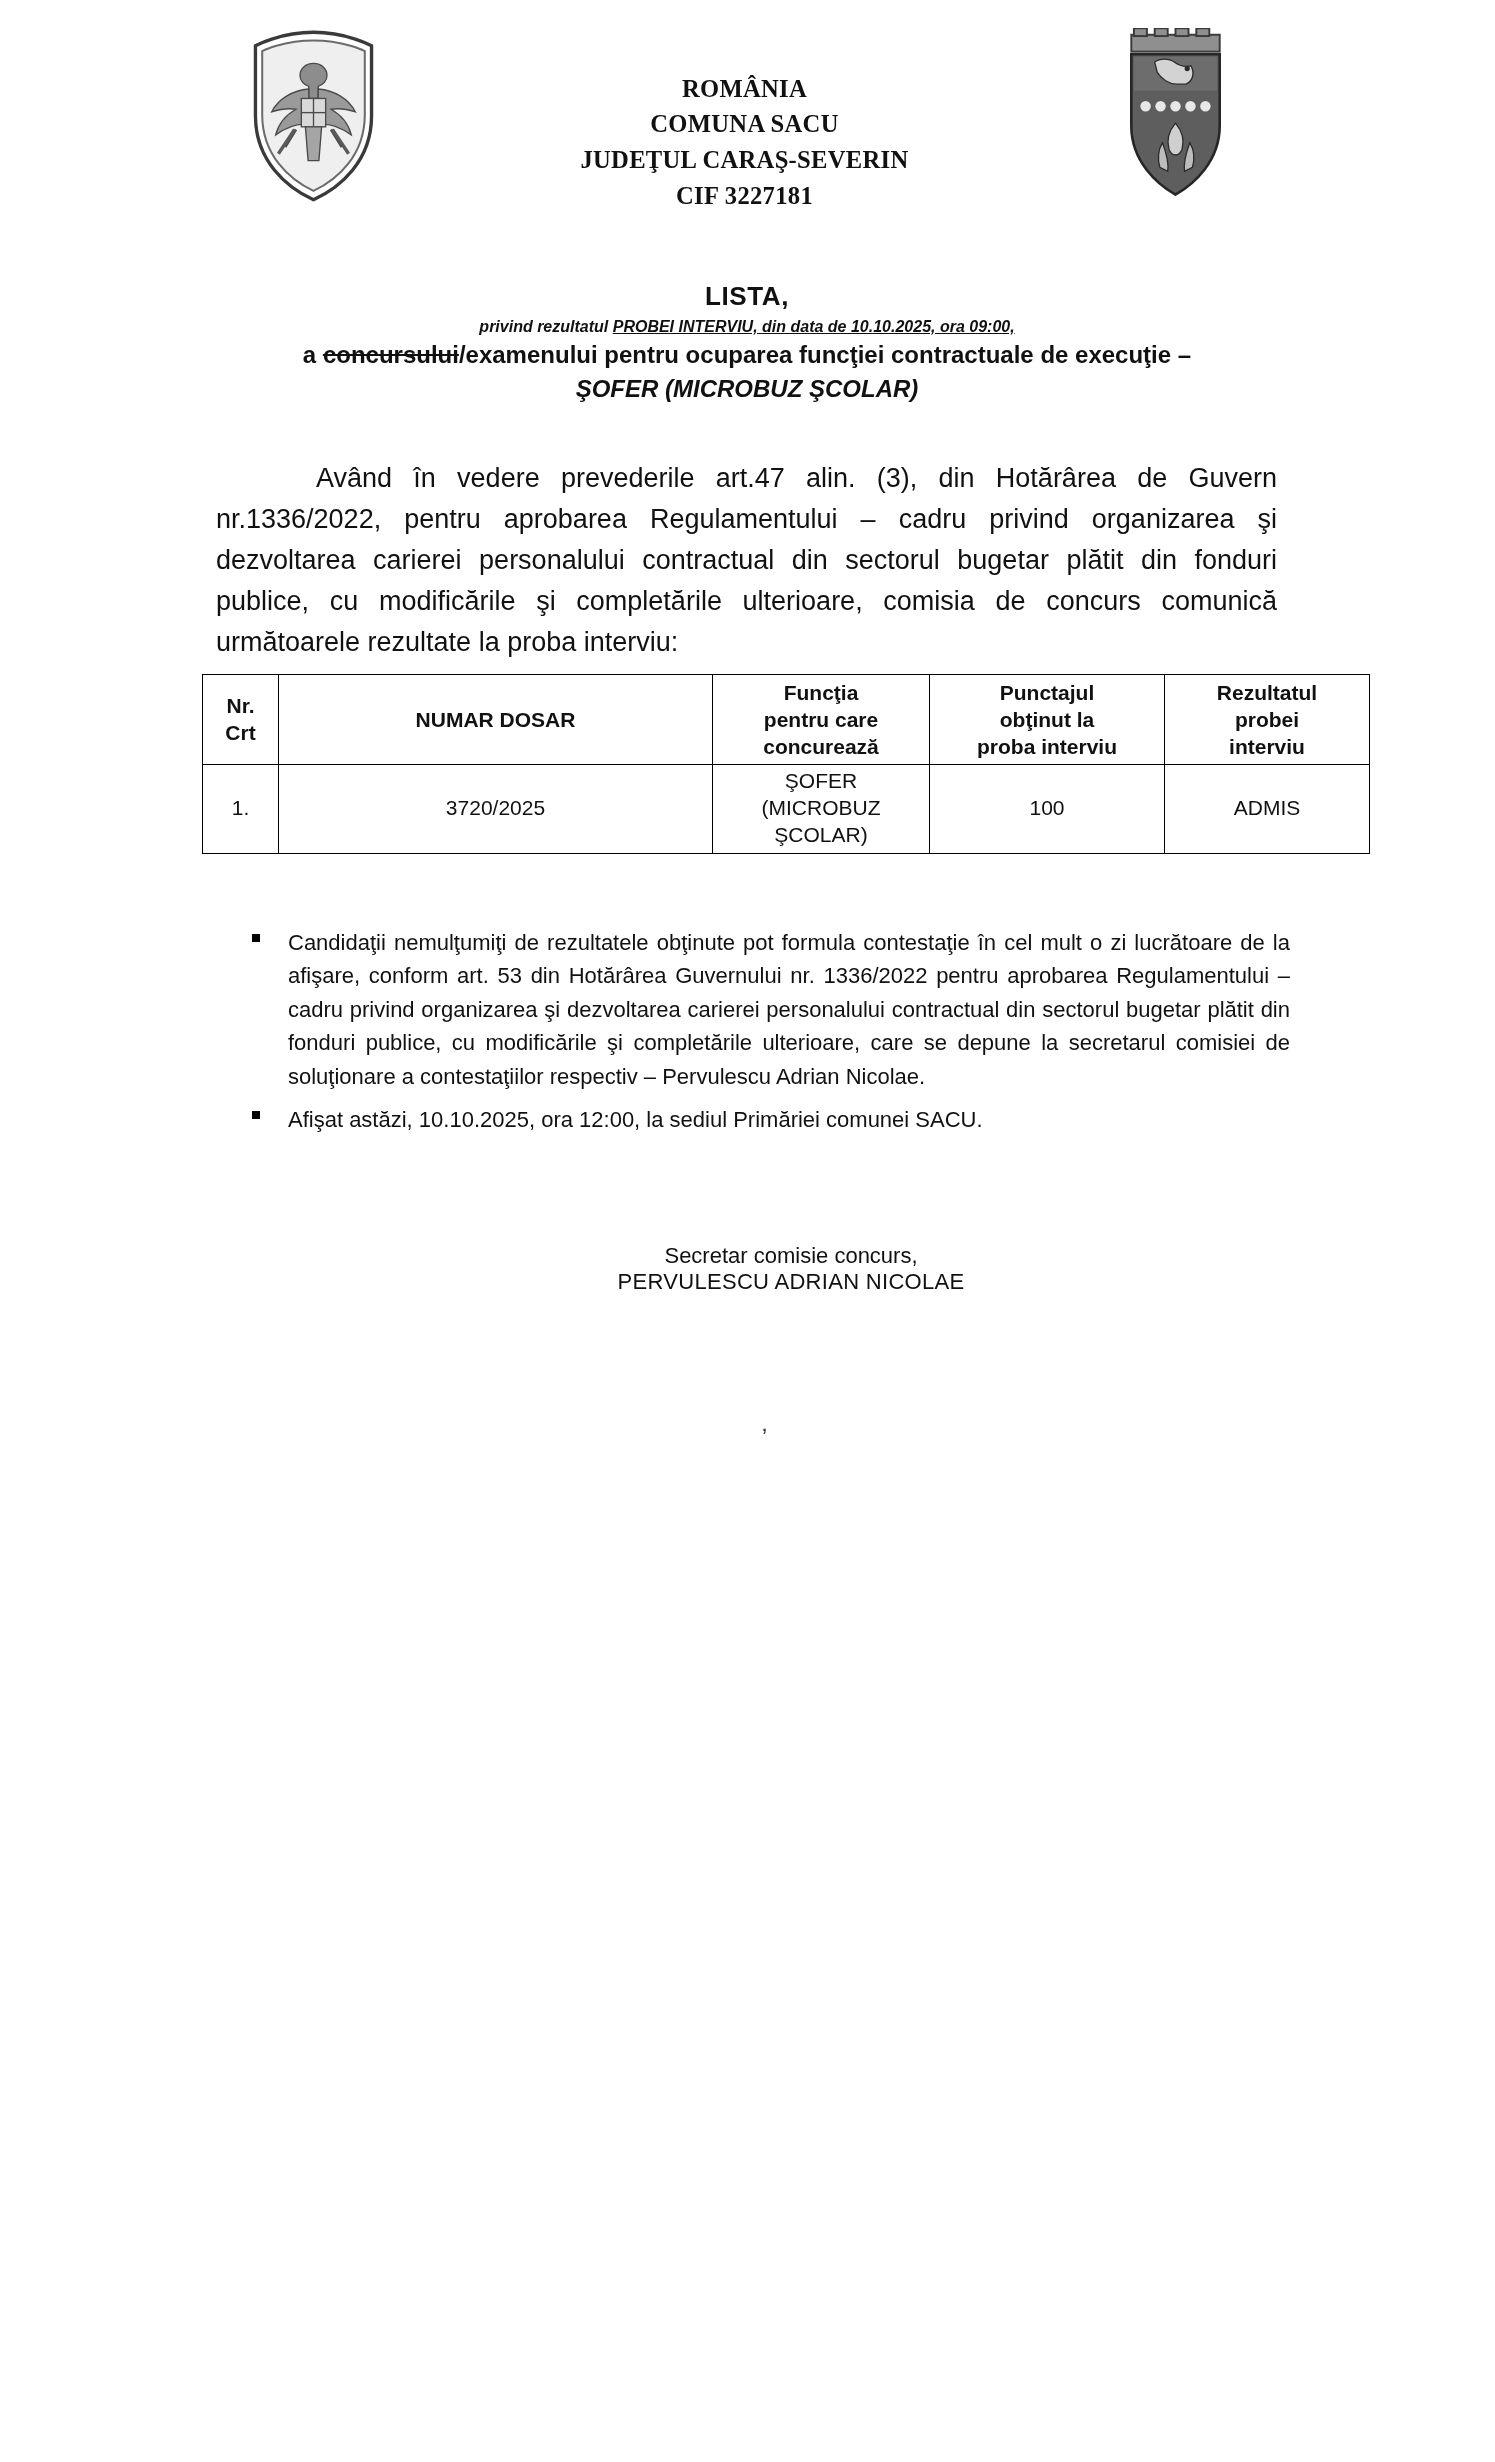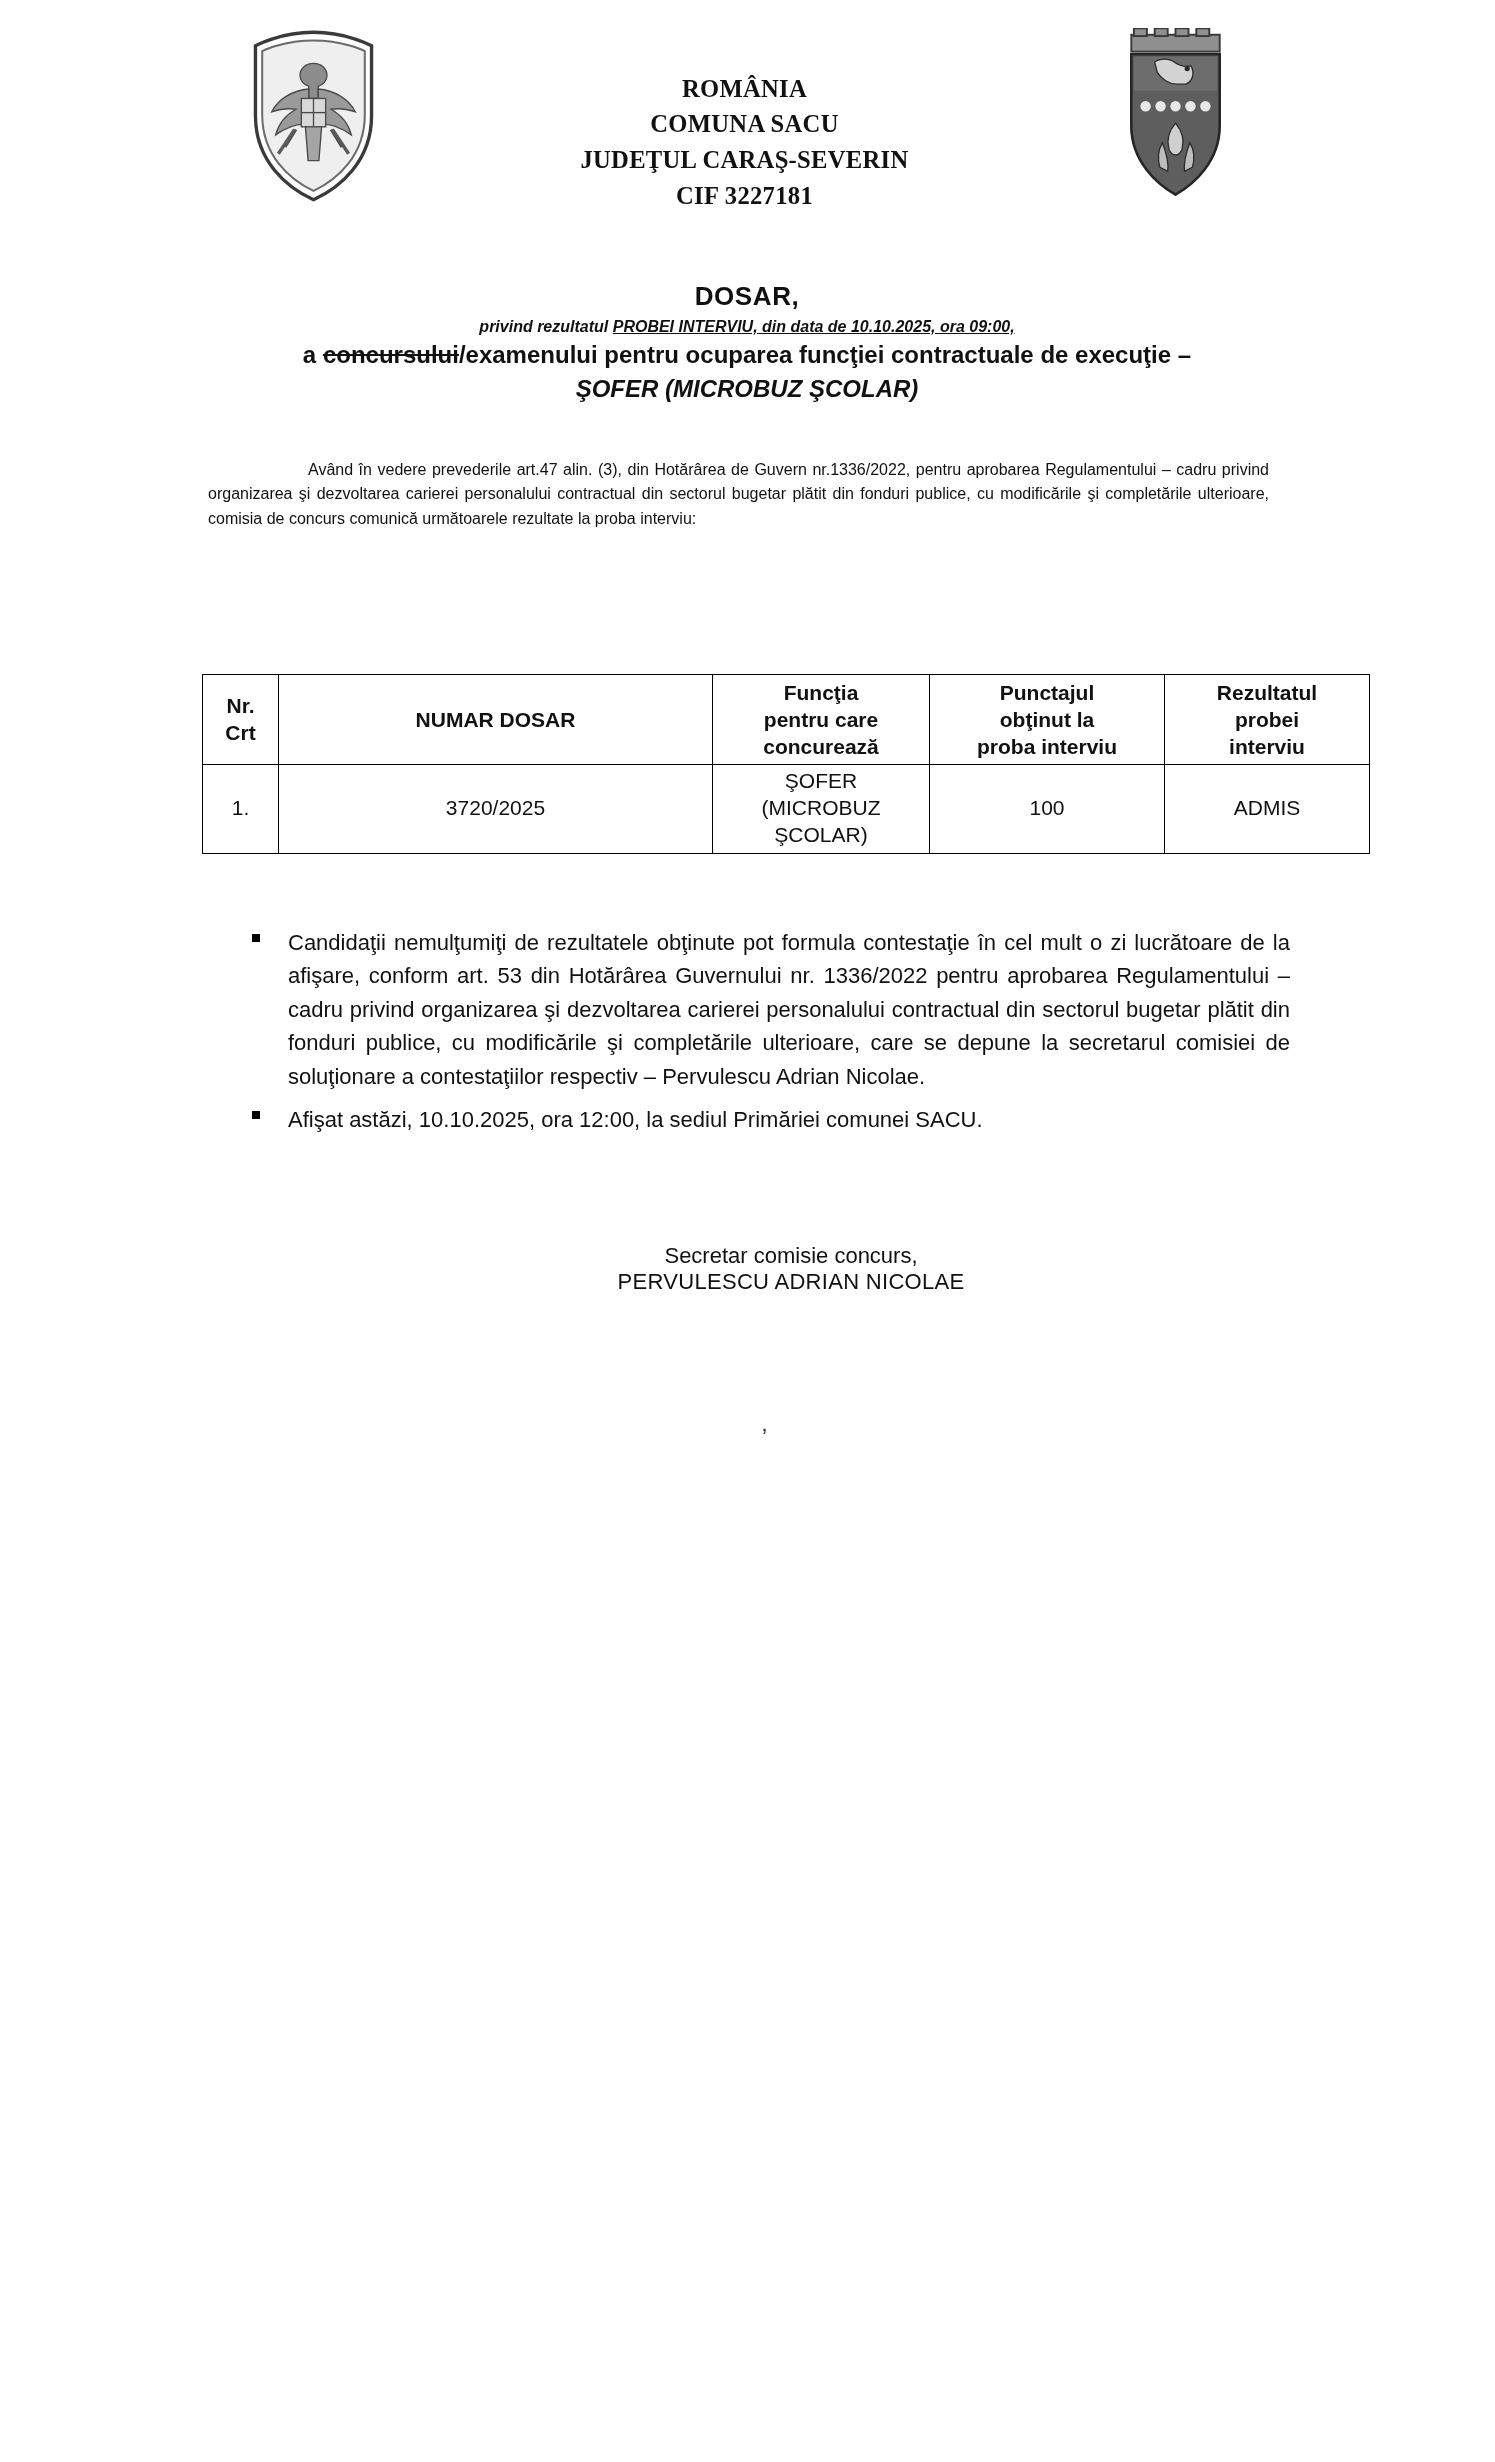--- a/index.html
+++ b/index.html
@@ -93,24 +93,24 @@
   .title-line3 .strike { text-decoration: line-through; }
   .title-line4 {
     font-size: 24px;
     font-weight: bold;
     font-style: italic;
   }
 
   
   .intro {
     position: absolute;
-    left: 208px;
+    left: 216px;
     top: 458px;
     width: 1061px;
-    font-size: 16px;
+    font-size: 27px;
     line-height: 1.52;
     text-align: justify;
     text-indent: 100px;
   }
 
   
   .tbl-wrap {
     position: absolute;
     left: 202px;
     top: 674px;
@@ -257,21 +257,21 @@
         </g>
 
         <path d="M90 146 C100 158 104 172 100 186 C96 198 84 198 80 186 C76 172 80 158 90 146 Z" fill="#cfcfcf" stroke="#2b2b2b" stroke-width="2"></path>
         <path d="M70 176 C76 192 80 206 78 220 L66 214 C62 200 64 186 70 176 Z" fill="#bdbdbd" stroke="#2b2b2b" stroke-width="2"></path>
         <path d="M112 176 C106 192 102 206 104 220 L116 214 C120 200 118 186 112 176 Z" fill="#bdbdbd" stroke="#2b2b2b" stroke-width="2"></path>
       </svg>
     </div>
   </div>
 
   <div class="title-block">
-    <div class="title-lista">DOSAR,</div>
+    <div class="title-lista">LISTA,</div>
     <div class="title-line2">
       <span>privind rezultatul </span><span class="ul">PROBEI INTERVIU, din data de 10.10.2025, ora 09:00,</span>
     </div>
     <div class="title-line3">
       <span>a </span><span class="strike">concursului</span><span>/examenului pentru ocuparea funcţiei contractuale de execuţie –</span>
     </div>
     <div class="title-line4">ŞOFER (MICROBUZ ŞCOLAR)</div>
   </div>
 
   <div class="intro">Având în vedere prevederile art.47 alin. (3), din Hotărârea de Guvern nr.1336/2022, pentru aprobarea Regulamentului – cadru privind organizarea şi dezvoltarea carierei personalului contractual din sectorul bugetar plătit din fonduri publice, cu modificările şi completările ulterioare, comisia de concurs comunică următoarele rezultate la proba interviu:</div>

